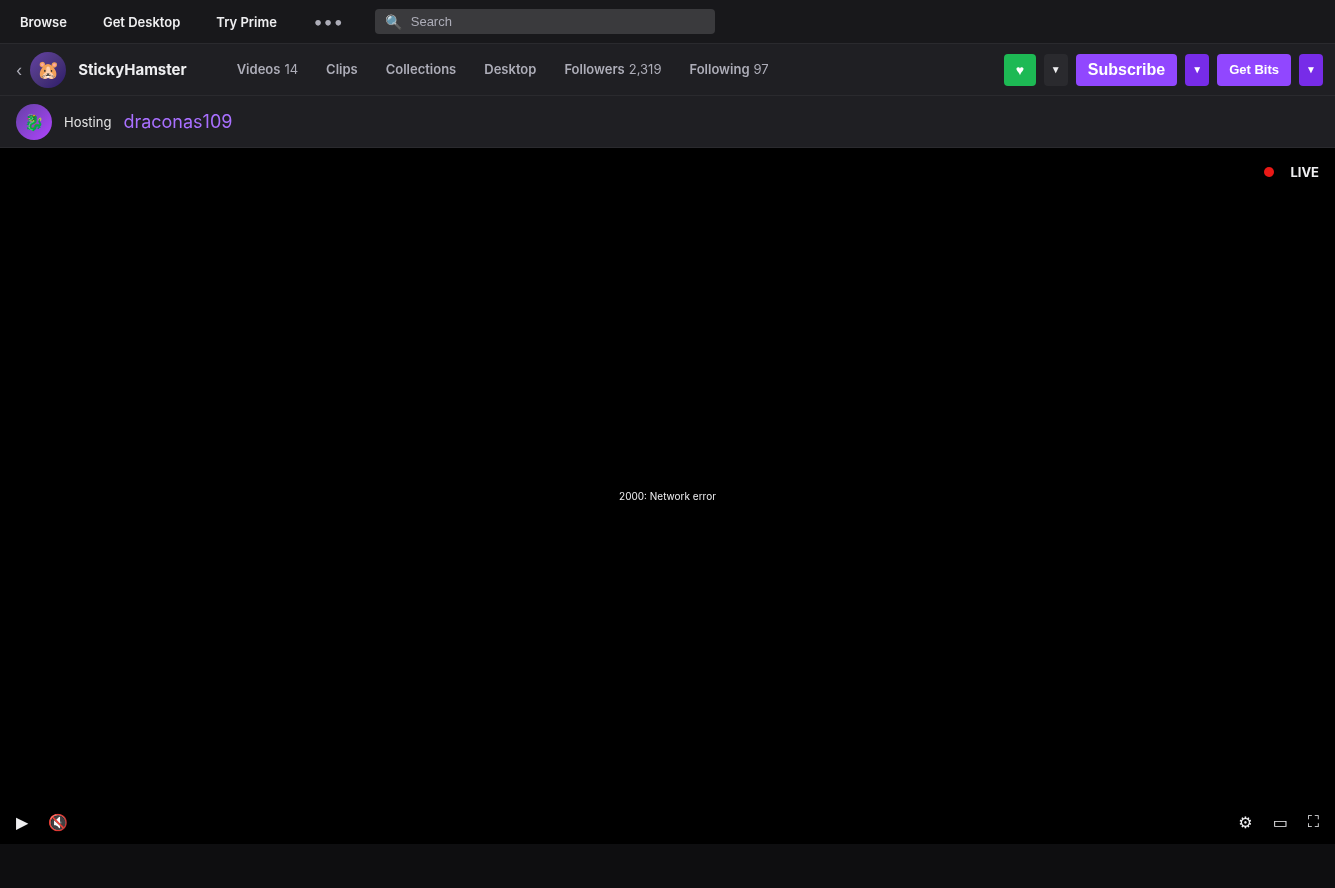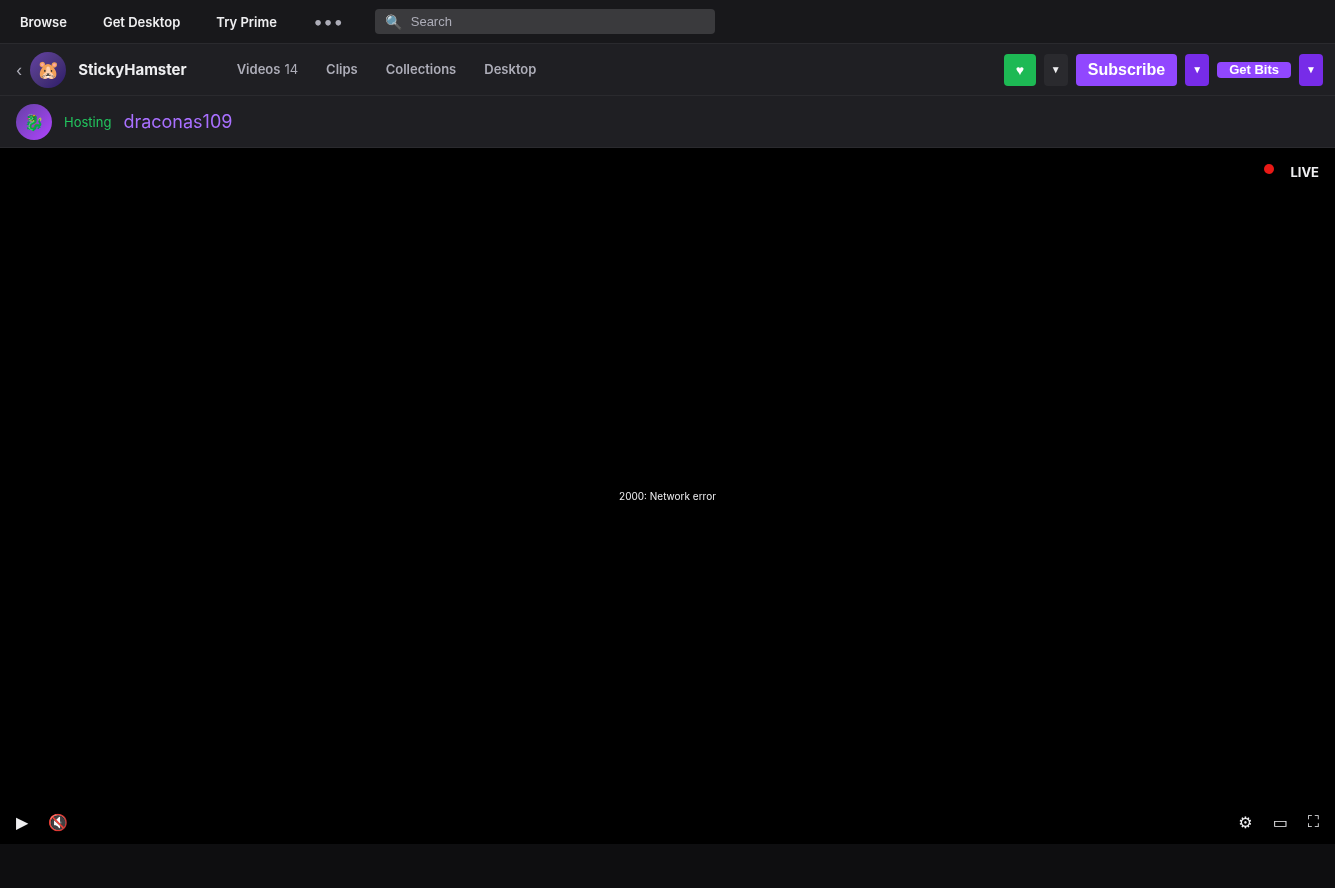--- a/index.html
+++ b/index.html
@@ -174,21 +174,21 @@
       font-size: 10px;
     }
     .get-bits-btn {
       background: #9147ff;
       border: none;
       border-radius: 4px;
       color: white;
       font-size: 13px;
       font-weight: 700;
       padding: 0 12px;
-      height: 16px;
+      height: 32px;
       cursor: pointer;
       display: flex;
       align-items: center;
       gap: 4px;
     }
     .get-bits-dropdown {
       background: #772ce8;
       border: none;
       border-radius: 4px;
       color: white;
@@ -216,21 +216,21 @@
       height: 36px;
       border-radius: 50%;
       background: linear-gradient(135deg, #6441a5 0%, #b044ff 100%);
       display: flex;
       align-items: center;
       justify-content: center;
       font-size: 16px;
       flex-shrink: 0;
     }
     .hosting-text {
-      color: #22c55e;
+      color: #e5e5e5;
       font-size: 13px;
     }
     .hosting-channel-link {
       color: #a970ff;
       font-size: 18px;
       cursor: pointer;
       text-decoration: none;
     }
 
     
@@ -238,20 +238,21 @@
       background: #000;
       position: relative;
       width: 100%;
       height: calc(888px - 44px - 52px - 52px - 44px);
     }
     .live-badge {
       position: absolute;
       top: 16px;
       right: 16px;
       display: flex;
+      align-items: center;
       gap: 16px;
       color: #efeff1;
       font-size: 13px;
       font-weight: 700;
     }
     .live-dot {
       width: 10px;
       height: 10px;
       border-radius: 50%;
       background: #e91916;
@@ -328,20 +329,28 @@
     <span class="tab-count">14</span>
   </div>
   <div class="channel-tab">
     <span>Clips</span>
   </div>
   <div class="channel-tab">
     <span>Collections</span>
   </div>
   <div class="channel-tab">
     <span>Desktop</span>
+  </div>
+  <div class="channel-tab">
+    <span>Followers</span>
+    <span class="tab-count">2,319</span>
+  </div>
+  <div class="channel-tab">
+    <span>Following</span>
+    <span class="tab-count">97</span>
   </div>
 
   <div class="channel-nav-right">
     <button class="heart-btn">♥</button>
     <button class="heart-dropdown">▼</button>
     <button class="subscribe-btn">Subscribe</button>
     <button class="subscribe-dropdown">▼</button>
     <button class="get-bits-btn">Get Bits</button>
     <button class="get-bits-dropdown">▼</button>
   </div>

